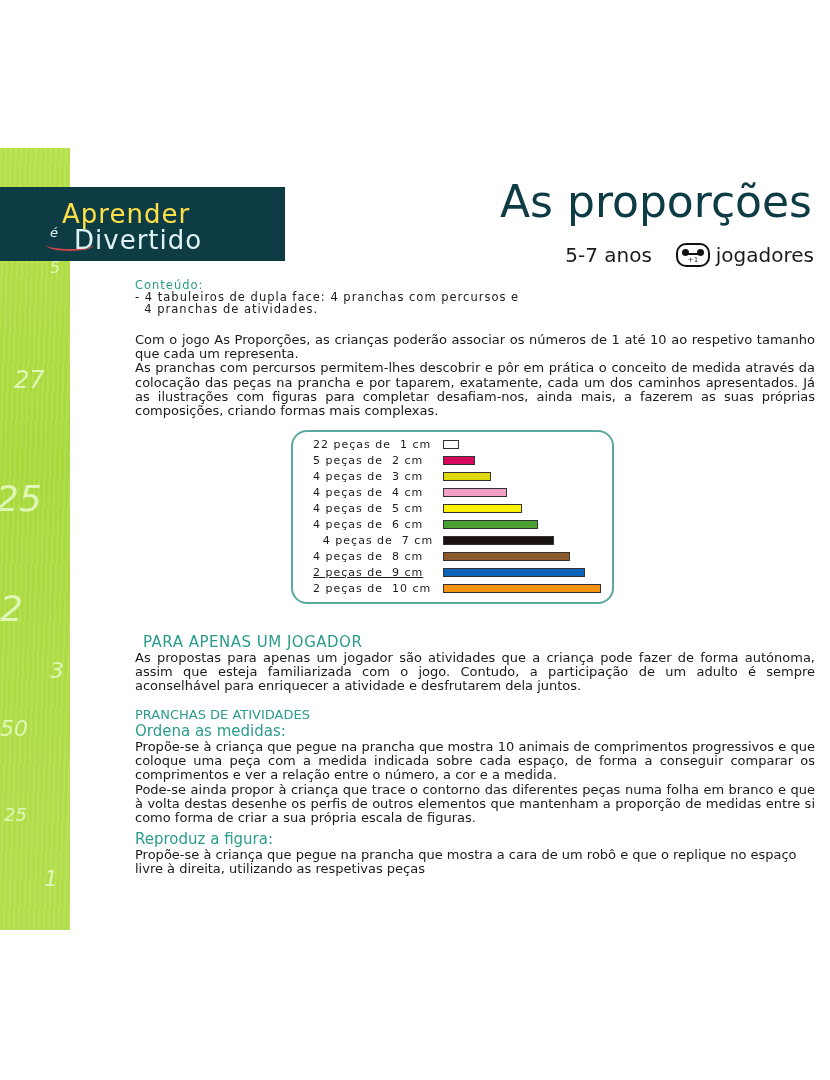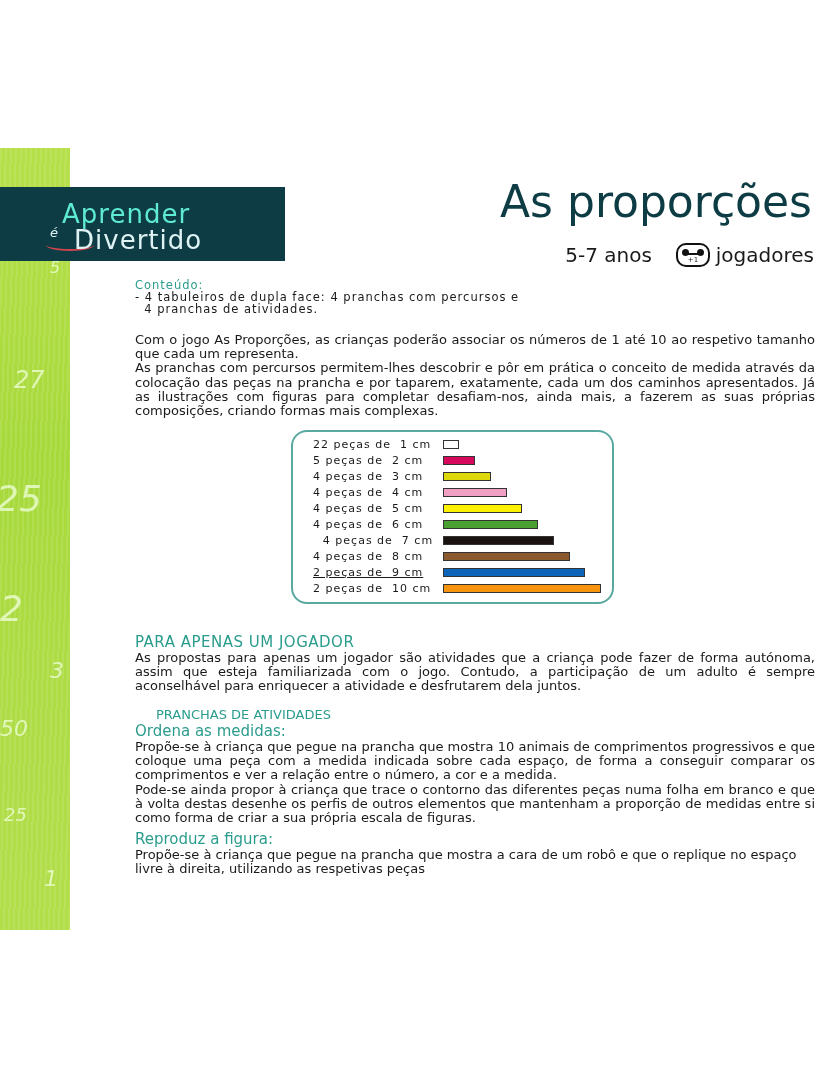--- a/index.html
+++ b/index.html
@@ -15,21 +15,21 @@
     overflow:hidden;
   }
   .strip-num {
     position:absolute; color:rgba(240,255,220,0.75); font-family:"DejaVu Sans", sans-serif;
     font-style:italic;
   }
   .banner {
     position:absolute; left:0; top:187px; width:285px; height:74px; background:#0e3c44;
   }
   .logo-line1 {
-    position:absolute; left:62px; top:12px; font-size:26px; color:#5eead4;
+    position:absolute; left:62px; top:12px; font-size:26px; color:#fde047;
     letter-spacing:1px; font-family:"DejaVu Sans", sans-serif;
   }
   .logo-line2 {
     position:absolute; left:74px; top:38px; font-size:26px; color:#dff3f5;
     letter-spacing:1px; font-family:"DejaVu Sans", sans-serif;
   }
   .logo-e {
     position:absolute; left:50px; top:38px; font-size:13px; color:#dff3f5; font-style:italic;
   }
   .logo-smile {
@@ -51,22 +51,22 @@
   .players-icon .d1, .players-icon .d2 {
     position:absolute; top:4px; width:7px; height:7px; background:#111; border-radius:50%;
   }
   .players-icon .d1 { left:4px; } .players-icon .d2 { right:4px; }
   .players-icon .bar { position:absolute; left:9px; right:9px; top:8px; border-top:2px solid #111; }
   .players-icon .pl { position:absolute; left:10px; top:11px; font-size:7px; }
   .content { position:absolute; left:135px; width:680px; }
   .teal { color:#2a9c8c; }
   .small { font-size:11.5px; line-height:12px; letter-spacing:1px; }
   .body { font-size:13px; line-height:14.2px; text-align:justify; }
-  .h-upper { font-size:15px; letter-spacing:0.5px; }
-  .h-sub { font-size:13px;margin-left:21px; }
+  .h-upper { font-size:15px; letter-spacing:0.5px;margin-left:8px; }
+  .h-sub { font-size:13px; }
   .h-sub2 { font-size:15px; }
   .legend-box {
     position:absolute; left:291px; top:430px; width:323px; height:174px;
     border:2px solid #5aa9a0; border-radius:16px; box-sizing:border-box;
   }
   .legend-row { position:absolute; left:20px; height:14px; display:flex; align-items:center; }
   .legend-label {
     width:130px; font-size:11px; letter-spacing:1px; white-space:pre;
   }
   .legend-bar { height:9px; border:1px solid #333; box-sizing:border-box; }

